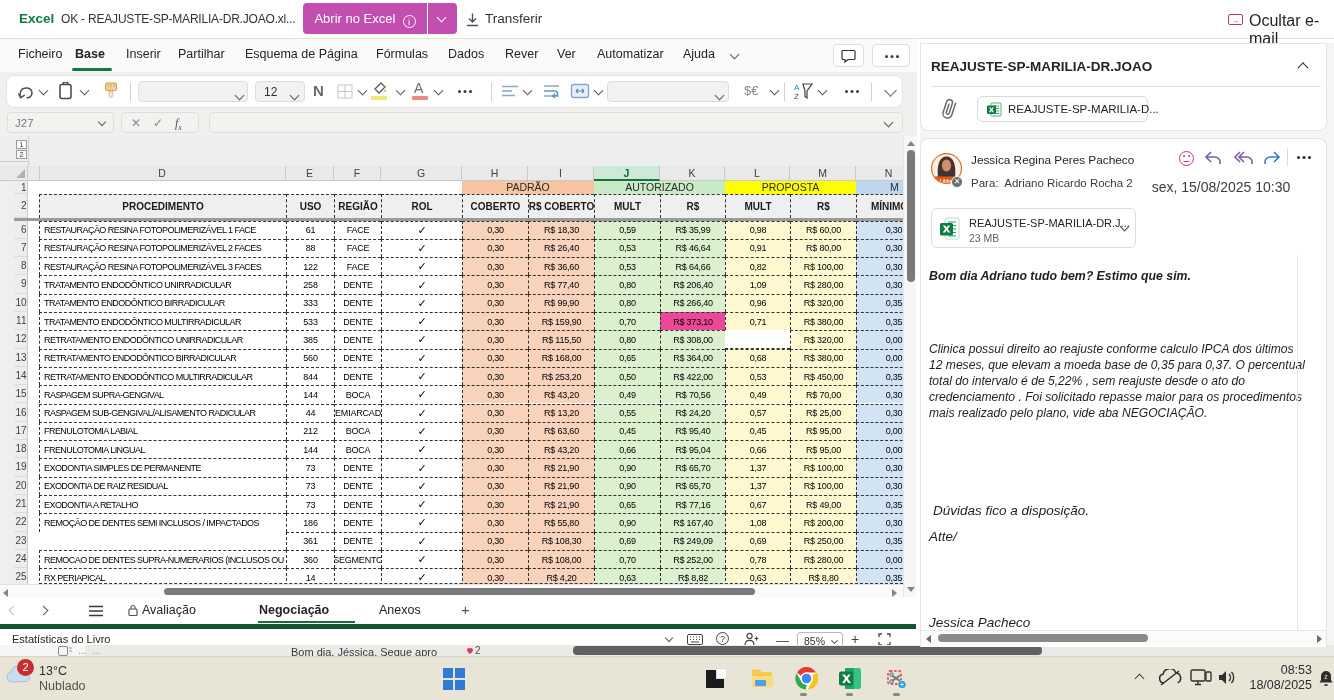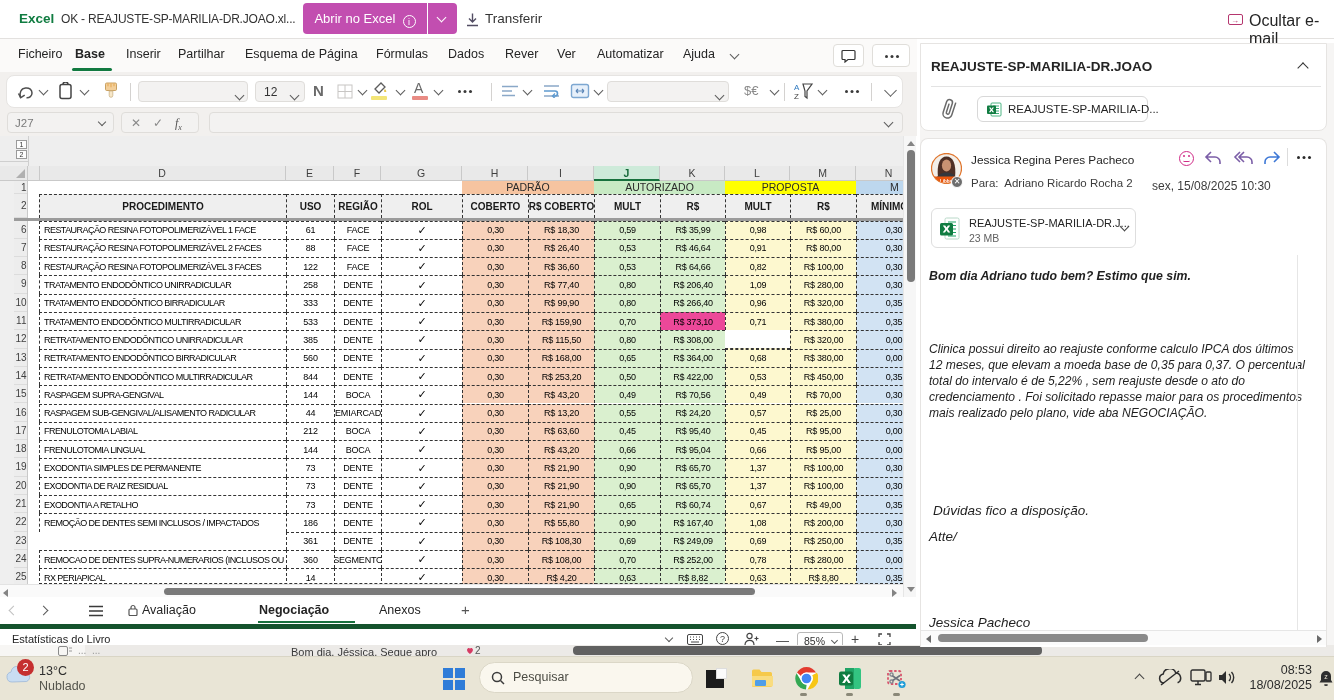--- a/index.html
+++ b/index.html
@@ -451,21 +451,21 @@
 <div class="gc dt nc" style="left:856.0px;top:476.7px;width:66.0px;height:18.3px;background:#d2e3f3">0,30</div>
 <div class="gc dl" style="left:39.0px;top:495.0px;width:247.0px;height:18.3px;background:#ffffff">EXODONTIA A RETALHO</div>
 <div class="gc dt" style="left:286.0px;top:495.0px;width:48.0px;height:18.3px;background:#ffffff">73</div>
 <div class="gc dt" style="left:334.0px;top:495.0px;width:47.0px;height:18.3px;background:#ffffff">DENTE</div>
 <div class="gc dt" style="left:381.0px;top:495.0px;width:81.0px;height:18.3px;background:#ffffff">
           <span class="ck">✓</span>
         </div>
 <div class="gc dt" style="left:462.0px;top:495.0px;width:66.0px;height:18.3px;background:#f8d2bb">0,30</div>
 <div class="gc dt" style="left:528.0px;top:495.0px;width:66.0px;height:18.3px;background:#f8d2bb">R$ 21,90</div>
 <div class="gc dt" style="left:594.0px;top:495.0px;width:66.0px;height:18.3px;background:#daf0cf">0,65</div>
-<div class="gc dt" style="left:660.0px;top:495.0px;width:65.0px;height:18.3px;background:#daf0cf">R$ 60,74</div>
+<div class="gc dt" style="left:660.0px;top:495.0px;width:65.0px;height:18.3px;background:#daf0cf">R$ 77,16</div>
 <div class="gc dt" style="left:725.0px;top:495.0px;width:65.0px;height:18.3px;background:#fdf8cf">0,67</div>
 <div class="gc dt" style="left:790.0px;top:495.0px;width:66.0px;height:18.3px;background:#fdf8cf">R$ 49,00</div>
 <div class="gc dt nc" style="left:856.0px;top:495.0px;width:66.0px;height:18.3px;background:#d2e3f3">0,35</div>
 <div class="gc dl" style="left:39.0px;top:513.3px;width:247.0px;height:18.3px;background:#ffffff">REMOÇÃO DE DENTES SEMI INCLUSOS / IMPACTADOS</div>
 <div class="gc dt" style="left:286.0px;top:513.3px;width:48.0px;height:18.3px;background:#ffffff">186</div>
 <div class="gc dt" style="left:334.0px;top:513.3px;width:47.0px;height:18.3px;background:#ffffff">DENTE</div>
 <div class="gc dt" style="left:381.0px;top:513.3px;width:81.0px;height:18.3px;background:#ffffff">
           <span class="ck">✓</span>
         </div>
 <div class="gc dt" style="left:462.0px;top:513.3px;width:66.0px;height:18.3px;background:#f8d2bb">0,30</div>
@@ -587,27 +587,20 @@
         <path d="M6 16 a5 5 0 0 1 -1-9.9 a7 7 0 0 1 13.6-1 a5.5 5.5 0 0 1 2 10.4 z" fill="#c9ddf2" stroke="#9db8d8" stroke-width="0.8"></path>
       </svg>
   <div class="abs" style="left:17px;top:2px;width:17px;height:17px;background:#c52f2f;border-radius:50%;color:#fff;font-size:11px;text-align:center;line-height:17px">2</div>
   <div class="abs" style="left:39px;top:7px;font-size:12.5px;color:#2d2d2d">13°C</div>
   <div class="abs" style="left:39px;top:22px;font-size:12.5px;color:#54544c">Nublado</div>
   <div class="abs" style="left:443px;top:11px;width:22px;height:22px">
     <div class="abs" style="left:0;top:0;width:10.3px;height:10.3px;background:#2f7cd8"></div>
     <div class="abs" style="left:11.7px;top:0;width:10.3px;height:10.3px;background:#2f7cd8"></div>
     <div class="abs" style="left:0;top:11.7px;width:10.3px;height:10.3px;background:#2f7cd8"></div>
     <div class="abs" style="left:11.7px;top:11.7px;width:10.3px;height:10.3px;background:#2f7cd8"></div>
-  </div>
-  <div class="abs" style="left:479px;top:5px;width:214px;height:31px;background:#faf7ee;border:1px solid #dbd7c7;border-radius:16px">
-    <svg class="abs" style="left:11px;top:8px" width="14" height="14" viewBox="0 0 14 14">
-          <circle cx="6" cy="6" r="4.5" fill="none" stroke="#3c3c3c" stroke-width="1.5"></circle>
-          <path d="M9.5 9.5 L13 13" stroke="#3c3c3c" stroke-width="1.5"></path>
-        </svg>
-    <div class="abs" style="left:33px;top:7px;font-size:12.5px;color:#4c4c44">Pesquisar</div>
   </div>
   <div class="abs" style="left:706px;top:11px;width:22px;height:22px">
     <div class="abs" style="left:0;top:2px;width:18px;height:18px;background:#1b1b1b"></div>
     <div class="abs" style="left:10px;top:0;width:11px;height:11px;background:#fbfbfb;border:0.5px solid #ddd"></div>
   </div>
   <svg class="abs" style="left:751px;top:11px" width="23" height="21" viewBox="0 0 23 21">
         <path d="M1 3 a1.5 1.5 0 0 1 1.5-1.5 h6 l2 2.5 h9 a1.5 1.5 0 0 1 1.5 1.5 v12 a1.5 1.5 0 0 1 -1.5 1.5 h-17 a1.5 1.5 0 0 1 -1.5-1.5 z" fill="#f6c94a"></path>
         <path d="M1 8 h21 v9 a1.5 1.5 0 0 1 -1.5 1.5 h-18 a1.5 1.5 0 0 1 -1.5-1.5 z" fill="#f9dc7f"></path>
         <rect x="4" y="12" width="11" height="6" rx="1" fill="#4f9ee8"></rect>
       </svg>
@@ -714,21 +707,21 @@
       </svg>
   <svg class="abs" style="left:313px;top:107px" width="21" height="16" viewBox="0 0 21 16">
         <path d="M7 2 L2 7 l5 5 M11 2 L6 7 l5 5 M6 7 h8 a5 5 0 0 1 5 5 v2" fill="none" stroke="#7b5ea7" stroke-width="1.6"></path>
       </svg>
   <svg class="abs" style="left:343px;top:107px" width="18" height="16" viewBox="0 0 18 16">
         <path d="M11 2 l5 5 -5 5 M16 7 H7 a5 5 0 0 0 -5 5 v2" fill="none" stroke="#3e78d6" stroke-width="1.6"></path>
       </svg>
   <div class="abs" style="left:367px;top:105px;width:1px;height:18px;background:#dcdcdc"></div>
   <span class="d3" style="left:377px;top:113px;background:#2a2a2a;box-shadow:5.5px 0 0 #2a2a2a, 11px 0 0 #2a2a2a"></span>
   <div class="abs" style="left:51px;top:134px;font-size:11.5px;color:#3c3c3c">Para:&nbsp; Adriano Ricardo Rocha 2</div>
-  <div class="abs" style="left:232px;top:136px;width:170px;text-align:left;font-size:12px;color:#3c3c3c">sex, 15/08/2025 10:30</div>
+  <div class="abs" style="left:216px;top:136px;width:170px;text-align:center;font-size:14px;color:#3c3c3c">sex, 15/08/2025 10:30</div>
   <div class="abs" style="left:11px;top:165px;width:205px;height:40px;border:1px solid #dedede;border-radius:6px;background:#fff;overflow:hidden">
     <svg class="abs" style="left:8px;top:8px" width="20" height="23" viewBox="0 0 20 23">
           <rect x="5" y="1" width="14" height="21" rx="1.5" fill="#fff" stroke="#b9d8c8" stroke-width="1"></rect>
           <path d="M8 5 h8 M8 8.5 h8 M8 12 h8 M8 15.5 h8 M8 19 h8" stroke="#21a366" stroke-width="1.2"></path>
           <rect x="0" y="6" width="13" height="12.5" rx="1.5" fill="#107c41"></rect>
           <path d="M2.8 8.5 l2.5 3.4 -2.6 3.6 h2.3 l1.5-2.2 1.5 2.2 h2.3 L7.7 11.9 10.2 8.5 H7.9 l-1.3 2 -1.4-2 z" fill="#fff"></path>
         </svg>
     <div class="abs" style="left:37px;top:8px;font-size:11px;color:#242424;white-space:nowrap">REAJUSTE-SP-MARILIA-DR.J...</div>
     <div class="abs" style="left:37px;top:23px;font-size:10.5px;color:#616161">23 MB</div>
     <span class="chev" style="position:absolute;left:189px;top:14px;border-color:#444"></span>

